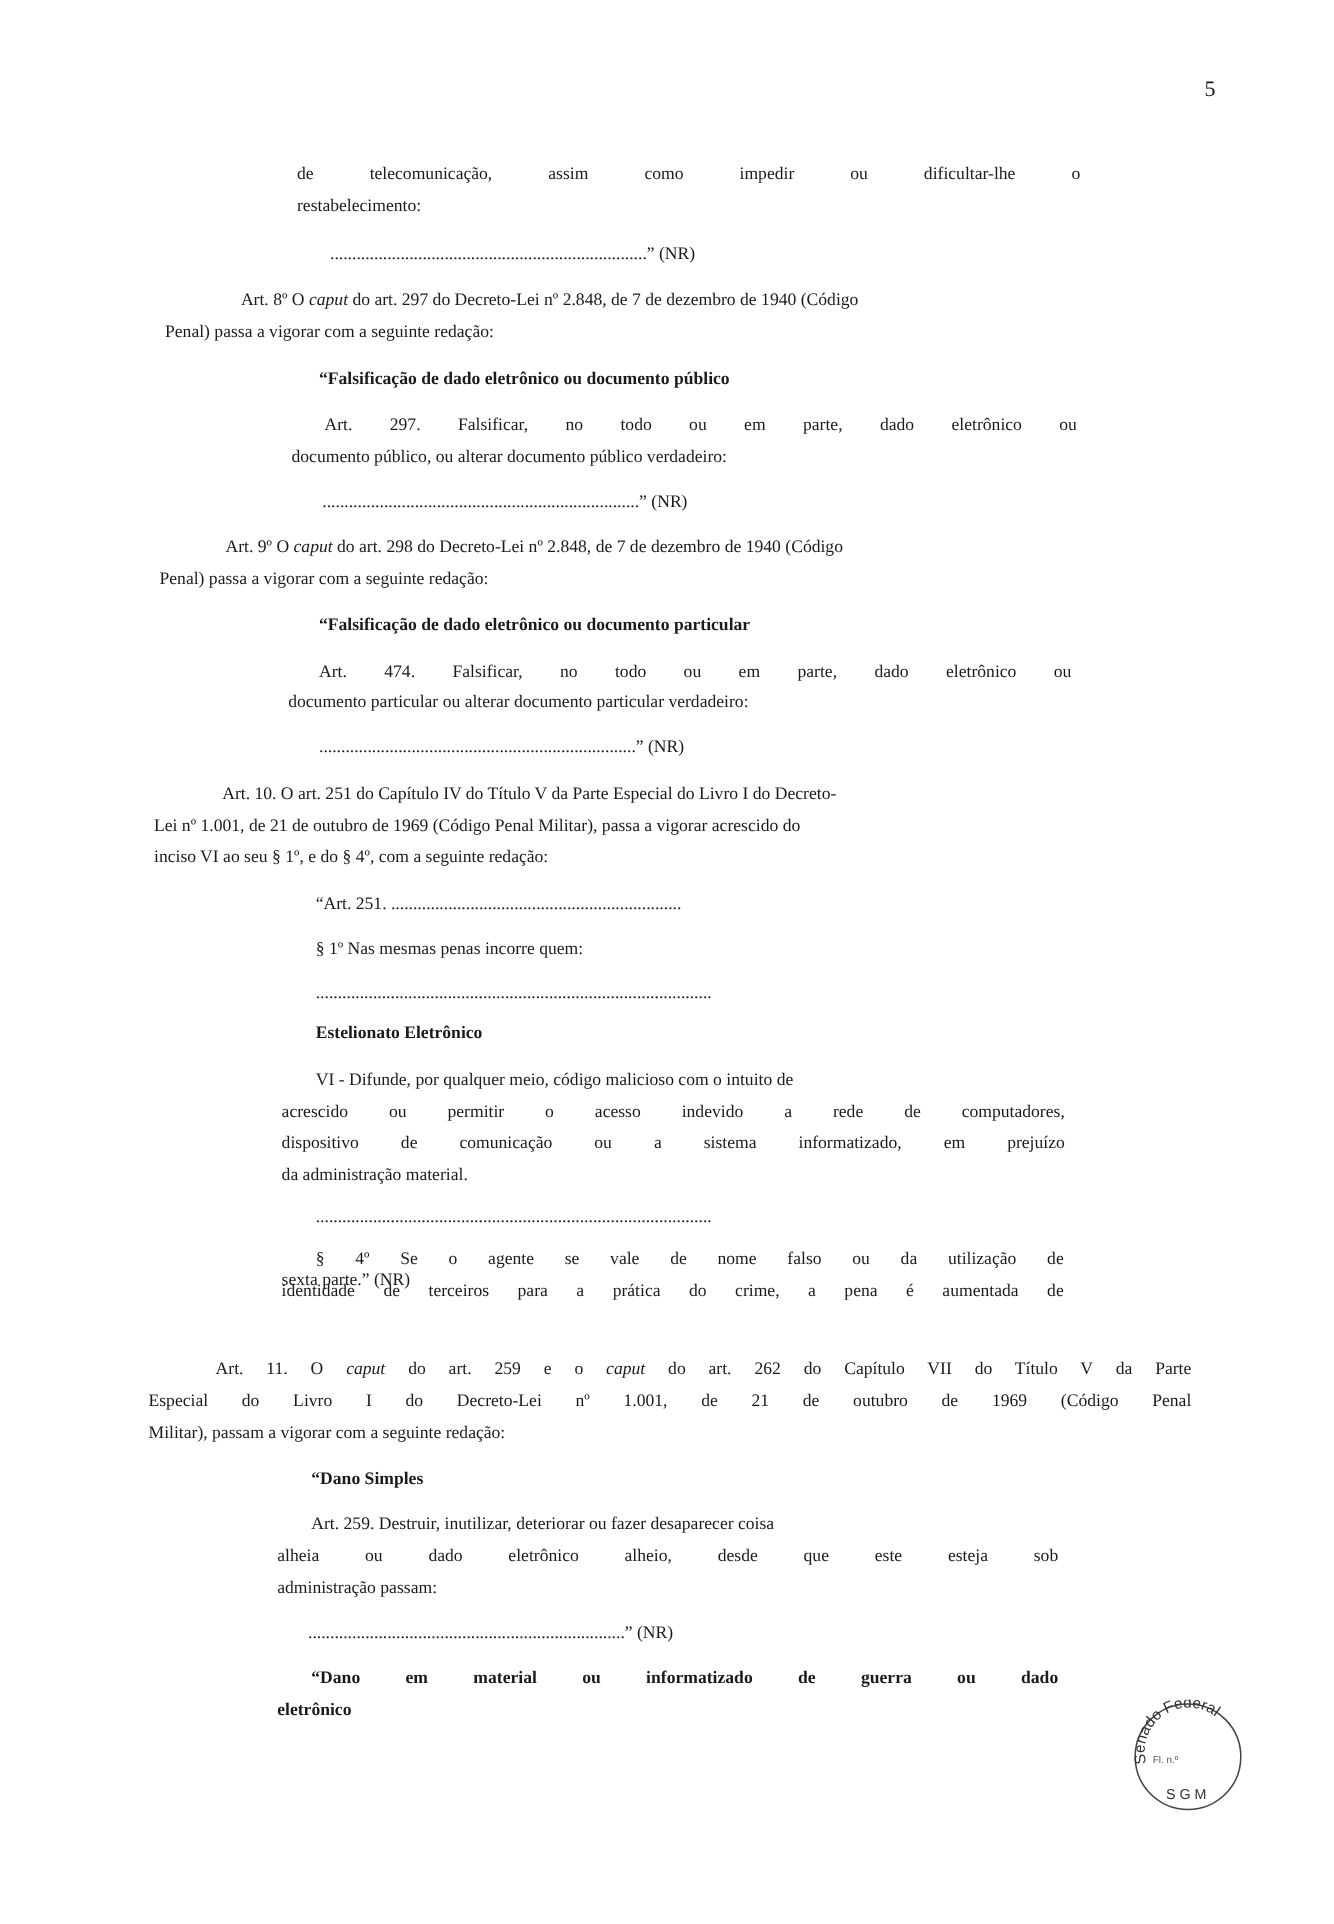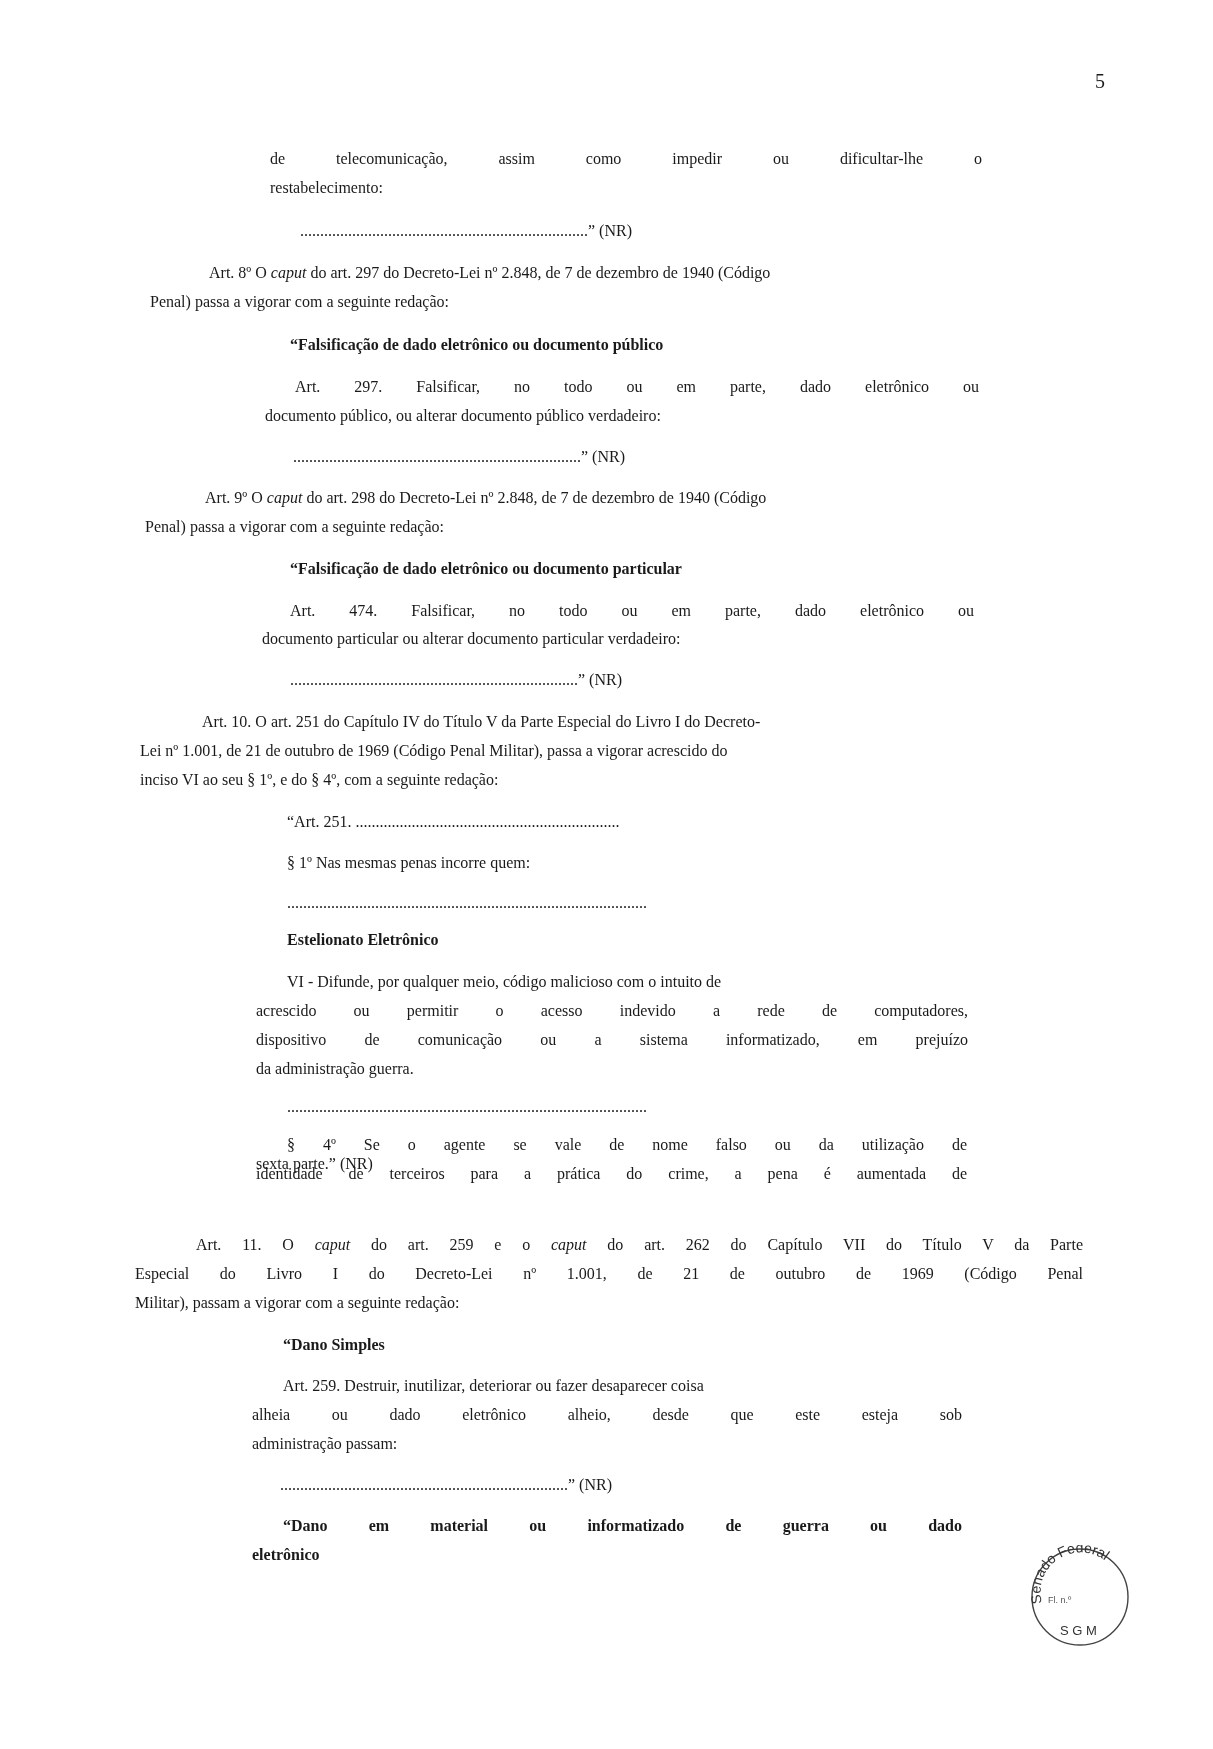--- a/index.html
+++ b/index.html
@@ -14,21 +14,21 @@
 </style>
 </head>
 <body>
 
 <div class="pg">5</div>
 
 <div class="ln j" style="left:270px;top:144px;width:712px">de telecomunicação, assim como impedir ou dificultar-lhe o</div>
 <div class="ln" style="left:270px;top:173px">restabelecimento:</div>
 <div class="ln" style="left:300px;top:216px">........................................................................” (NR)</div>
 
-<div class="ln" style="left:209px;top:258px"><span>Art. 8º O </span><span class="i">caput</span><span> do art. 297 do Decreto-Lei nº 2.848, de 7 de dezembro de 1940 (Código</span></div>
+<div class="ln" style="left:219px;top:258px"><span>Art. 8º O </span><span class="i">caput</span><span> do art. 297 do Decreto-Lei nº 2.848, de 7 de dezembro de 1940 (Código</span></div>
 <div class="ln" style="left:150px;top:287px">Penal) passa a vigorar com a seguinte redação:</div>
 <div class="ln b" style="left:290px;top:330px">“Falsificação de dado eletrônico ou documento público</div>
 <div class="ln j" style="left:295px;top:372px;width:684px">Art. 297. Falsificar, no todo ou em parte, dado eletrônico ou</div>
 <div class="ln" style="left:265px;top:401px">documento público, ou alterar documento público verdadeiro:</div>
 <div class="ln" style="left:293px;top:442px">........................................................................” (NR)</div>
 
 <div class="ln" style="left:205px;top:483px"><span>Art. 9º O </span><span class="i">caput</span><span> do art. 298 do Decreto-Lei nº 2.848, de 7 de dezembro de 1940 (Código</span></div>
 <div class="ln" style="left:145px;top:512px">Penal) passa a vigorar com a seguinte redação:</div>
 <div class="ln b" style="left:290px;top:554px">“Falsificação de dado eletrônico ou documento particular</div>
 <div class="ln j" style="left:290px;top:596px;width:684px">Art. 474. Falsificar, no todo ou em parte, dado eletrônico ou</div>
@@ -38,21 +38,21 @@
 <div class="ln" style="left:202px;top:707px">Art. 10. O art. 251 do Capítulo IV do Título V da Parte Especial do Livro I do Decreto-</div>
 <div class="ln" style="left:140px;top:736px">Lei nº 1.001, de 21 de outubro de 1969 (Código Penal Militar), passa a vigorar acrescido do</div>
 <div class="ln" style="left:140px;top:765px">inciso VI  ao seu § 1º, e do § 4º, com a seguinte redação:</div>
 <div class="ln" style="left:287px;top:807px">“Art. 251. ..................................................................</div>
 <div class="ln" style="left:287px;top:848px">§ 1º Nas mesmas penas incorre quem:</div>
 <div class="ln" style="left:287px;top:888px">..........................................................................................</div>
 <div class="ln b" style="left:287px;top:925px">Estelionato Eletrônico</div>
 <div class="ln" style="left:287px;top:967px">VI - Difunde, por qualquer meio, código malicioso com o intuito de</div>
 <div class="ln j" style="left:256px;top:996px;width:712px">acrescido ou permitir o acesso indevido a rede de computadores,</div>
 <div class="ln j" style="left:256px;top:1025px;width:712px">dispositivo de comunicação ou a sistema informatizado, em prejuízo</div>
-<div class="ln" style="left:256px;top:1054px">da administração guerra.</div>
+<div class="ln" style="left:256px;top:1054px">da administração material.</div>
 <div class="ln" style="left:287px;top:1092px">..........................................................................................</div>
 <div class="ln j" style="left:287px;top:1130px;width:680px">§ 4º Se o agente se vale de nome falso ou da utilização de</div>
 <div class="ln j" style="left:256px;top:1159px;width:711px">identidade de terceiros para a prática do crime, a pena é aumentada de</div>
 <div class="ln" style="left:256px;top:1149px">sexta parte.” (NR)</div>
 
 <div class="ln j" style="left:196px;top:1230px;width:887px"><span>Art. 11. O </span><span class="i">caput</span><span> do art. 259 e o </span><span class="i">caput</span><span> do art. 262 do Capítulo VII do Título V da Parte</span></div>
 <div class="ln j" style="left:135px;top:1259px;width:948px">Especial do Livro I do Decreto-Lei nº 1.001, de 21 de outubro de 1969 (Código Penal</div>
 <div class="ln" style="left:135px;top:1288px">Militar), passam a vigorar com a seguinte redação:</div>
 <div class="ln b" style="left:283px;top:1330px">“Dano Simples</div>
 <div class="ln" style="left:283px;top:1371px">Art. 259. Destruir, inutilizar, deteriorar ou fazer desaparecer coisa</div>

